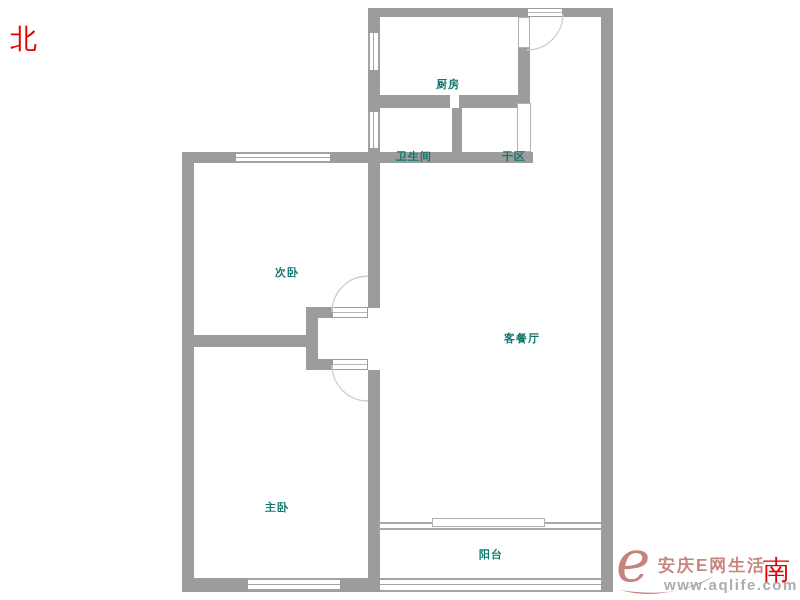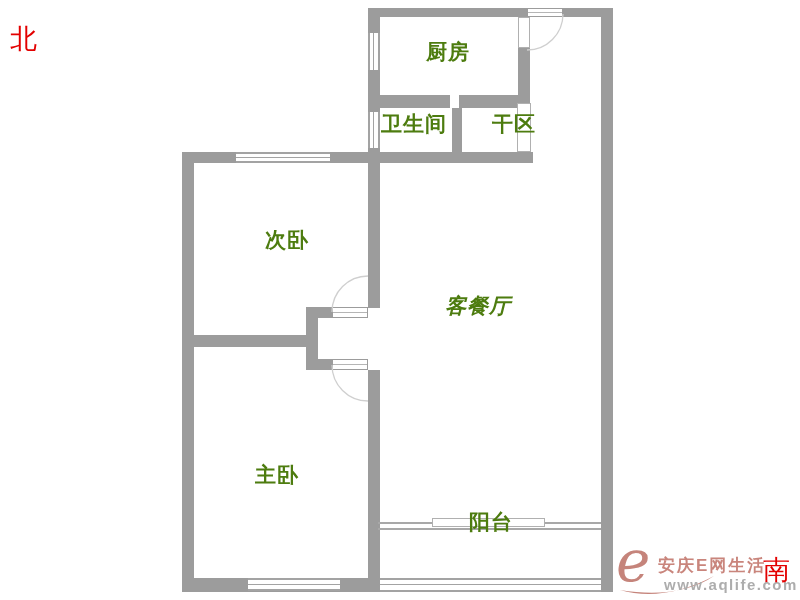--- a/index.html
+++ b/index.html
@@ -7,22 +7,22 @@
         font-family:"Liberation Sans","DejaVu Sans",sans-serif;}
   .wall{position:absolute;background:#9c9c9c;}
   .win-h{position:absolute;background:#fff;border-top:2px solid #a3a3a3;border-bottom:2px solid #a3a3a3;box-sizing:border-box;}
   .win-h i{position:absolute;left:0;right:0;top:50%;height:1px;margin-top:-1px;background:#a3a3a3;display:block;}
   .win-v{position:absolute;background:#fff;border-left:2px solid #a3a3a3;border-right:2px solid #a3a3a3;box-sizing:border-box;}
   .win-v i{position:absolute;top:0;bottom:0;left:50%;width:1px;margin-left:-1px;background:#a3a3a3;display:block;}
   .leaf{position:absolute;background:#fff;border:1px solid #9c9c9c;box-sizing:border-box;}
   .leaf i{position:absolute;left:0;right:0;top:50%;height:1px;margin-top:-1px;background:#b5b5b5;display:block;}
   .opening{position:absolute;background:#fff;border:1px solid #b0b0b0;box-sizing:border-box;}
   .thinline{position:absolute;background:#a8a8a8;}
-  .room-label{position:absolute;transform:translate(-50%,-50%);font-size:21px;font-weight:bold;
-              color:#4d7c0f;letter-spacing:1px;white-space:nowrap;}
+  .room-label{position:absolute;transform:translate(-50%,-50%);font-size:11px;font-weight:bold;
+              color:#0f766e;letter-spacing:1px;white-space:nowrap;margin-top:32px;}
   .compass{position:absolute;color:#e30000;font-family:"DejaVu Serif","Liberation Serif",serif;
            font-size:27px;line-height:1;z-index:30;}
   svg.overlay{position:absolute;left:0;top:0;z-index:5;}
   #watermark{position:absolute;left:612px;top:530px;width:190px;height:68px;z-index:20;}
   #wm-e{position:absolute;left:4px;top:2px;font-family:"DejaVu Serif","Liberation Serif",serif;
         font-style:italic;font-size:58px;line-height:1;color:#c5847b;}
   #wm-brand{position:absolute;left:46px;top:24px;font-size:17px;font-weight:bold;color:#c9857c;
             letter-spacing:2px;white-space:nowrap;}
   #wm-url{position:absolute;left:52px;top:46px;font-size:15px;font-weight:bold;color:#adadad;
           letter-spacing:1.5px;white-space:nowrap;}
@@ -87,21 +87,21 @@
   <svg class="overlay" width="800" height="600" viewBox="0 0 800 600">
     <path d="M 563 14 A 36 36 0 0 1 527 50" fill="none" stroke="#cfcfcf" stroke-width="1.3"></path>
     <path d="M 332 312 A 36 36 0 0 1 368 276" fill="none" stroke="#cfcfcf" stroke-width="1.3"></path>
     <path d="M 332 365 A 36 36 0 0 0 368 401" fill="none" stroke="#cfcfcf" stroke-width="1.3"></path>
   </svg>
 
   <div class="room-label" style="left:448px;top:52px;">厨房</div>
   <div class="room-label" style="left:414px;top:124px;">卫生间</div>
   <div class="room-label" style="left:514px;top:124px;">干区</div>
   <div class="room-label" style="left:287px;top:240px;">次卧</div>
-  <div class="room-label" style="left:478px;top:306px;font-style:italic;">客餐厅</div>
+  <div class="room-label" style="left:522px;top:306px;">客餐厅</div>
   <div class="room-label" style="left:277px;top:475px;">主卧</div>
   <div class="room-label" style="left:491px;top:522px;">阳台</div>
 
   <div class="compass" style="left:10px;top:25px;">北</div>
   <div class="compass" style="left:763px;top:556px;">南</div>
 
   <div id="watermark">
     <span id="wm-e">e</span>
     <svg width="110" height="24" style="position:absolute;left:6px;top:42px;">
       <path d="M 2 18 C 30 26 62 22 96 4 C 72 20 40 24 2 18 Z" fill="#c5847b"></path>

